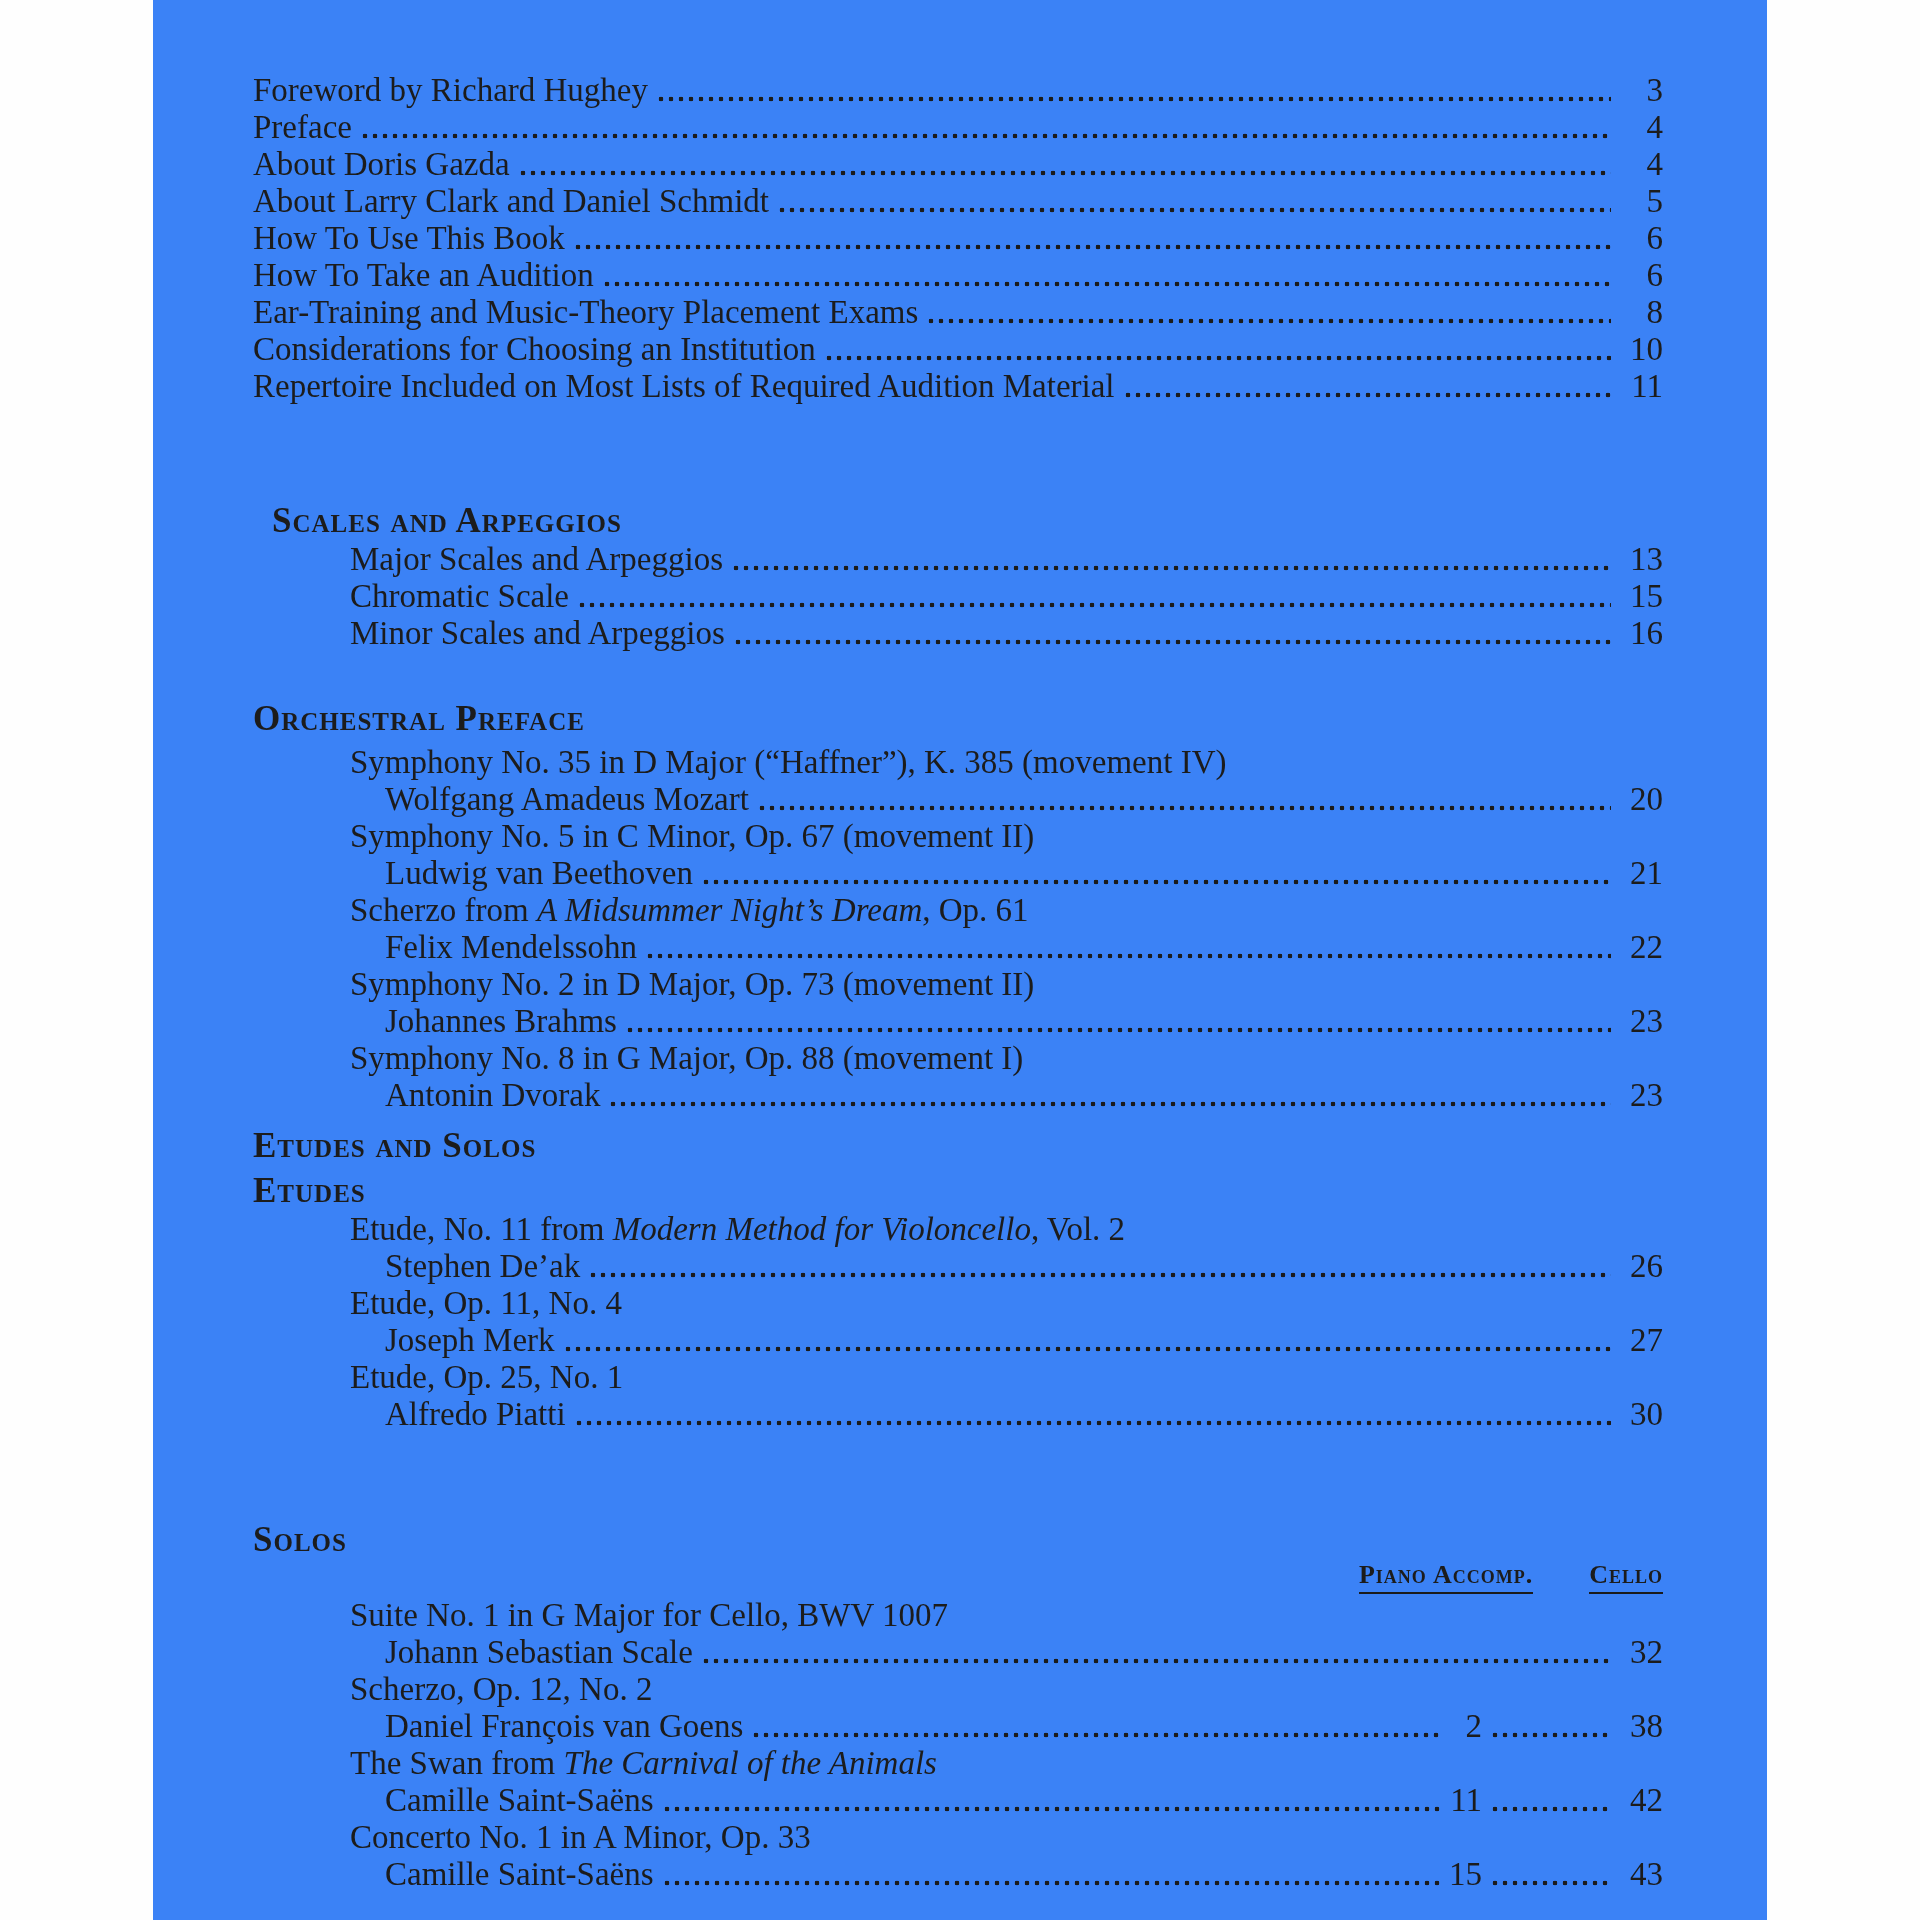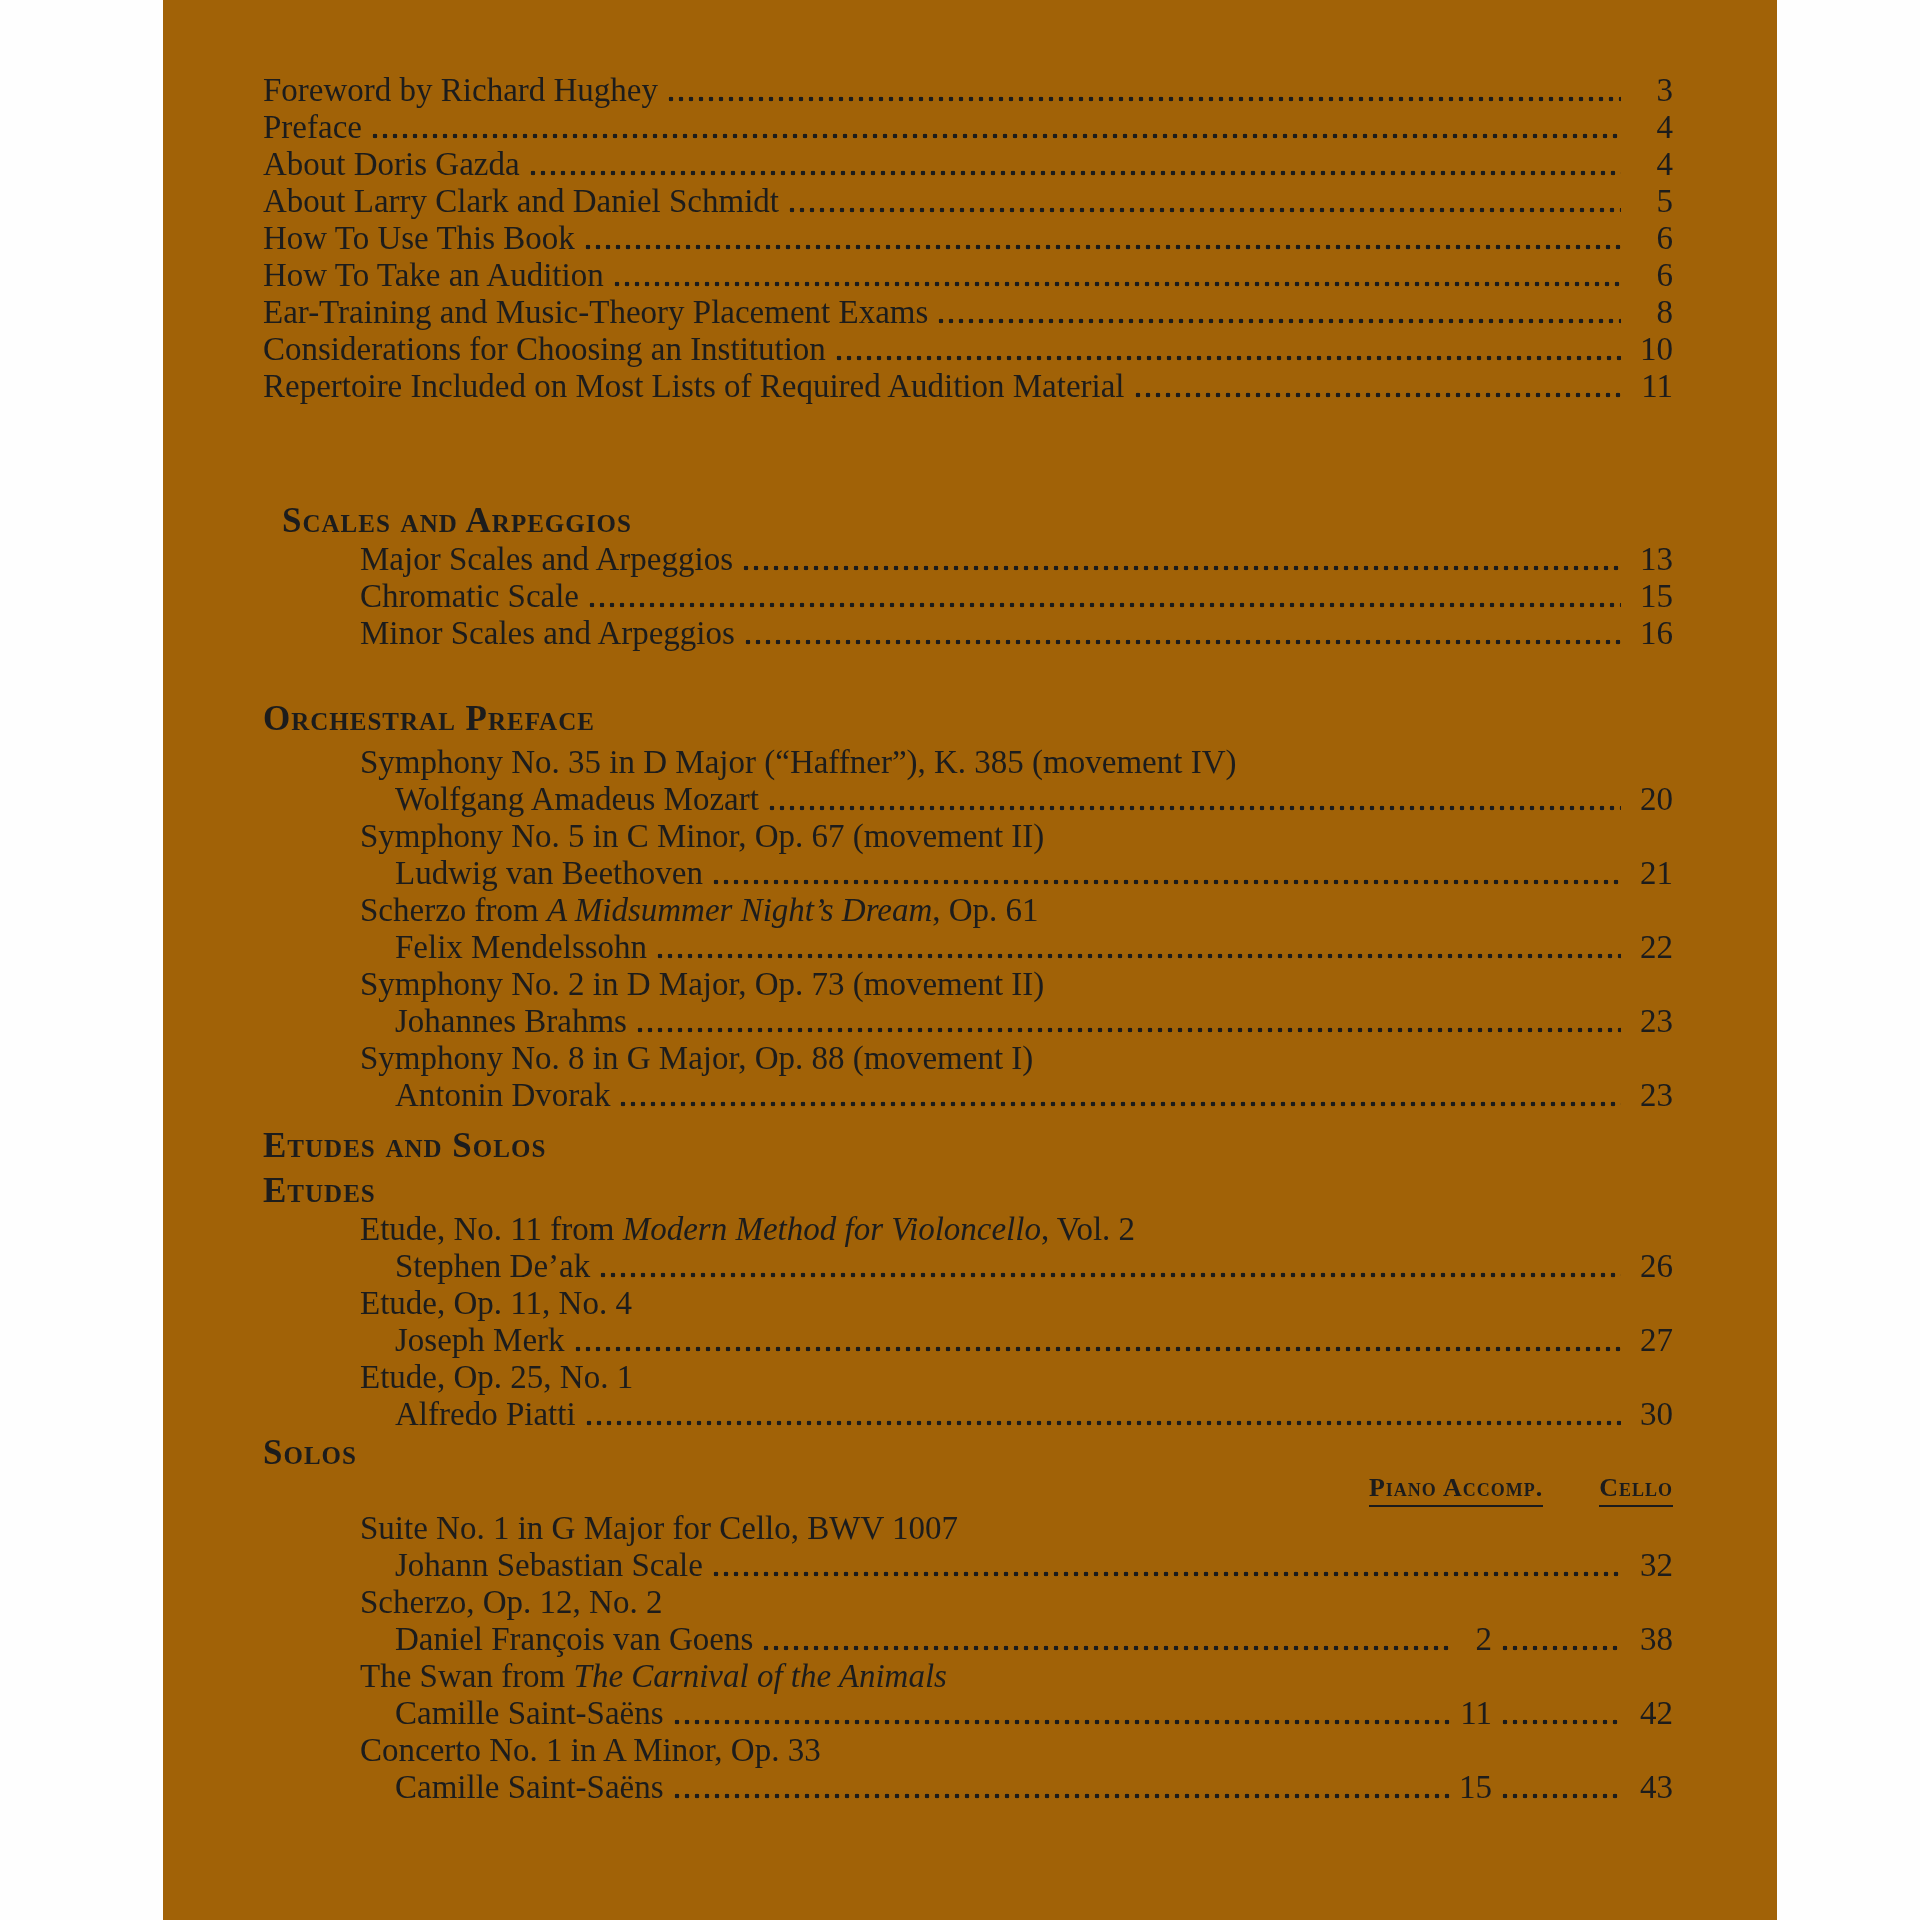--- a/index.html
+++ b/index.html
@@ -2,22 +2,22 @@
 <html><head>
 <meta charset="utf-8">
 <style>
   html,body{margin:0;padding:0;}
   body{
     width:1920px;height:1920px;position:relative;background:#fefefe;
     font-family:"Liberation Serif","DejaVu Serif",serif;color:#1c1c1c;
     overflow:hidden;
   }
   .paper{
-    position:absolute;left:163px;top:0;width:1614px;height:1920px;
-    background:#a16207;box-sizing:border-box;
+    position:absolute;left:153px;top:0;width:1614px;height:1920px;
+    background:#3b82f6;box-sizing:border-box;
     padding:72px 104px 0 100px;
   }
   .row{
     display:flex;align-items:flex-end;height:37px;
     font-size:33px;line-height:37px;white-space:nowrap;
   }
   .label{white-space:nowrap;}
   .leader{
     flex:1 1 auto;min-width:18px;height:8px;align-self:flex-end;
     margin:0 6px 6px 9px;
@@ -36,21 +36,21 @@
   .ind2{padding-left:132px;}
   .h1{
     font-variant:small-caps;font-weight:bold;font-size:35px;line-height:40px;height:40px;
     letter-spacing:1px;white-space:nowrap;
   }
   .scales-h{margin-top:96px;margin-left:19px;}
   .orch-h{margin-top:47px;}
   .orch-block{margin-top:5px;}
   .es-h{margin-top:12px;}
   .etudes-h{margin-top:5px;}
-  .solos-head{display:flex;justify-content:space-between;align-items:flex-end;}
+  .solos-head{margin-top:87px;display:flex;justify-content:space-between;align-items:flex-end;}
   .cols{display:flex;gap:56px;transform:translateY(34px);}
   .col-h{
     font-variant:small-caps;font-weight:600;font-size:26px;line-height:30px;
     letter-spacing:1px;border-bottom:2.5px solid #1b1b1b;padding-bottom:2px;white-space:nowrap;
   }
   .solos-block{margin-top:37px;}
   i{font-style:italic;}
   .footer-partial{
     position:absolute;left:163px;top:1912px;height:8px;width:120px;overflow:hidden;
     font-size:30px;font-weight:bold;color:#4a4a4a;line-height:34px;

